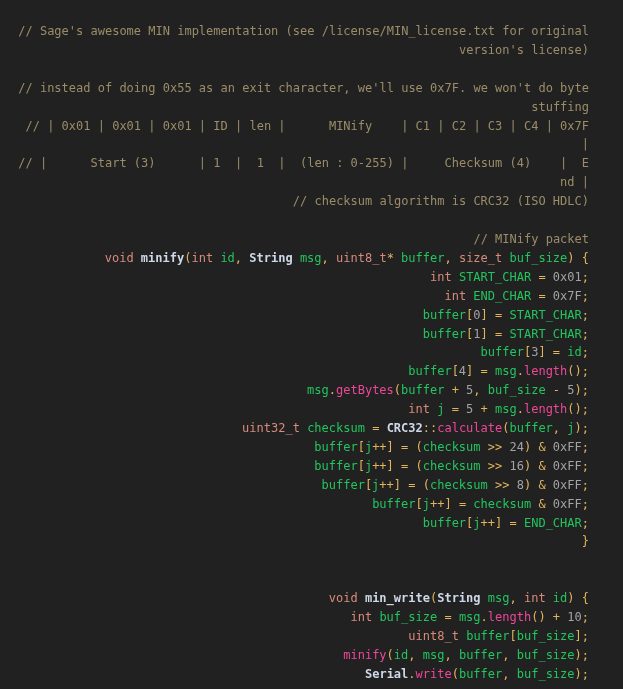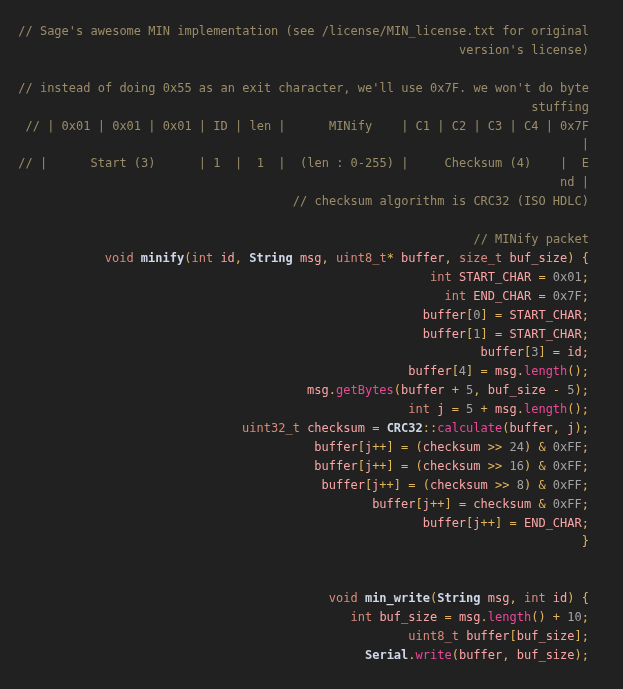--- a/index.html
+++ b/index.html
@@ -33,21 +33,21 @@
   }
   .ln {
     display: block;
     min-height: 18.9px;
   }
   
   .cm  { color: #9b8d68; }            
   .kw  { color: #d98b7a; }            
   .ty  { color: #cfd8e8; font-weight: bold; }  
   .fn  { color: #cfd8e8; font-weight: bold; }  
-  .id  { color: #fca5a5; }            
+  .id  { color: #22c55e; }            
   .pl  { color: #d4d4d4; }            
   .num { color: #a3a3a3; }            
   .op  { color: #e2b55b; }            
   .mem { color: #ec4899; }            
 </style>
 </head>
 <body>
 
 <div id="editor" role="textbox" aria-label="code editor" style="background: rgb(33, 33, 33); color: rgb(212, 212, 212);"><span class="ln"><span class="cm">// Sage's awesome MIN implementation (see /license/MIN_license.txt for original version's license)</span>
 </span><span class="ln">
@@ -71,14 +71,15 @@
 </span><span class="ln"><span class="pl">  </span><span class="id">buffer</span><span class="op">[</span><span class="id">j</span><span class="op">++]</span><span class="pl"> </span><span class="op">=</span><span class="pl"> </span><span class="op">(</span><span class="id">checksum</span><span class="pl"> </span><span class="op">&gt;&gt;</span><span class="pl"> </span><span class="num">16</span><span class="op">)</span><span class="pl"> </span><span class="op">&amp;</span><span class="pl"> </span><span class="num">0xFF</span><span class="op">;</span>
 </span><span class="ln"><span class="pl">  </span><span class="id">buffer</span><span class="op">[</span><span class="id">j</span><span class="op">++]</span><span class="pl"> </span><span class="op">=</span><span class="pl"> </span><span class="op">(</span><span class="id">checksum</span><span class="pl"> </span><span class="op">&gt;&gt;</span><span class="pl"> </span><span class="num">8</span><span class="op">)</span><span class="pl"> </span><span class="op">&amp;</span><span class="pl"> </span><span class="num">0xFF</span><span class="op">;</span>
 </span><span class="ln"><span class="pl">  </span><span class="id">buffer</span><span class="op">[</span><span class="id">j</span><span class="op">++]</span><span class="pl"> </span><span class="op">=</span><span class="pl"> </span><span class="id">checksum</span><span class="pl"> </span><span class="op">&amp;</span><span class="pl"> </span><span class="num">0xFF</span><span class="op">;</span>
 </span><span class="ln"><span class="pl">  </span><span class="id">buffer</span><span class="op">[</span><span class="id">j</span><span class="op">++]</span><span class="pl"> </span><span class="op">=</span><span class="pl"> </span><span class="id">END_CHAR</span><span class="op">;</span>
 </span><span class="ln"><span class="op">}</span>
 </span><span class="ln">
 </span><span class="ln">
 </span><span class="ln"><span class="kw">void</span><span class="pl"> </span><span class="fn">min_write</span><span class="op">(</span><span class="ty">String</span><span class="pl"> </span><span class="id">msg</span><span class="op">,</span><span class="pl"> </span><span class="kw">int</span><span class="pl"> </span><span class="id">id</span><span class="op">) {</span>
 </span><span class="ln"><span class="pl">  </span><span class="kw">int</span><span class="pl"> </span><span class="id">buf_size</span><span class="pl"> </span><span class="op">=</span><span class="pl"> </span><span class="id">msg</span><span class="op">.</span><span class="mem">length</span><span class="op">()</span><span class="pl"> </span><span class="op">+</span><span class="pl"> </span><span class="num">10</span><span class="op">;</span>
 </span><span class="ln"><span class="pl">  </span><span class="kw">uint8_t</span><span class="pl"> </span><span class="id">buffer</span><span class="op">[</span><span class="id">buf_size</span><span class="op">];</span>
+</span><span class="ln"><span class="pl">  </span><span class="mem">minify</span><span class="op">(</span><span class="id">id</span><span class="op">,</span><span class="pl"> </span><span class="id">msg</span><span class="op">,</span><span class="pl"> </span><span class="id">buffer</span><span class="op">,</span><span class="pl"> </span><span class="id">buf_size</span><span class="op">);</span>
 </span><span class="ln"><span class="pl">  </span><span class="ty">Serial</span><span class="op">.</span><span class="mem">write</span><span class="op">(</span><span class="id">buffer</span><span class="op">,</span><span class="pl"> </span><span class="id">buf_size</span><span class="op">);</span>
 </span></div>
 
 </body></html>

